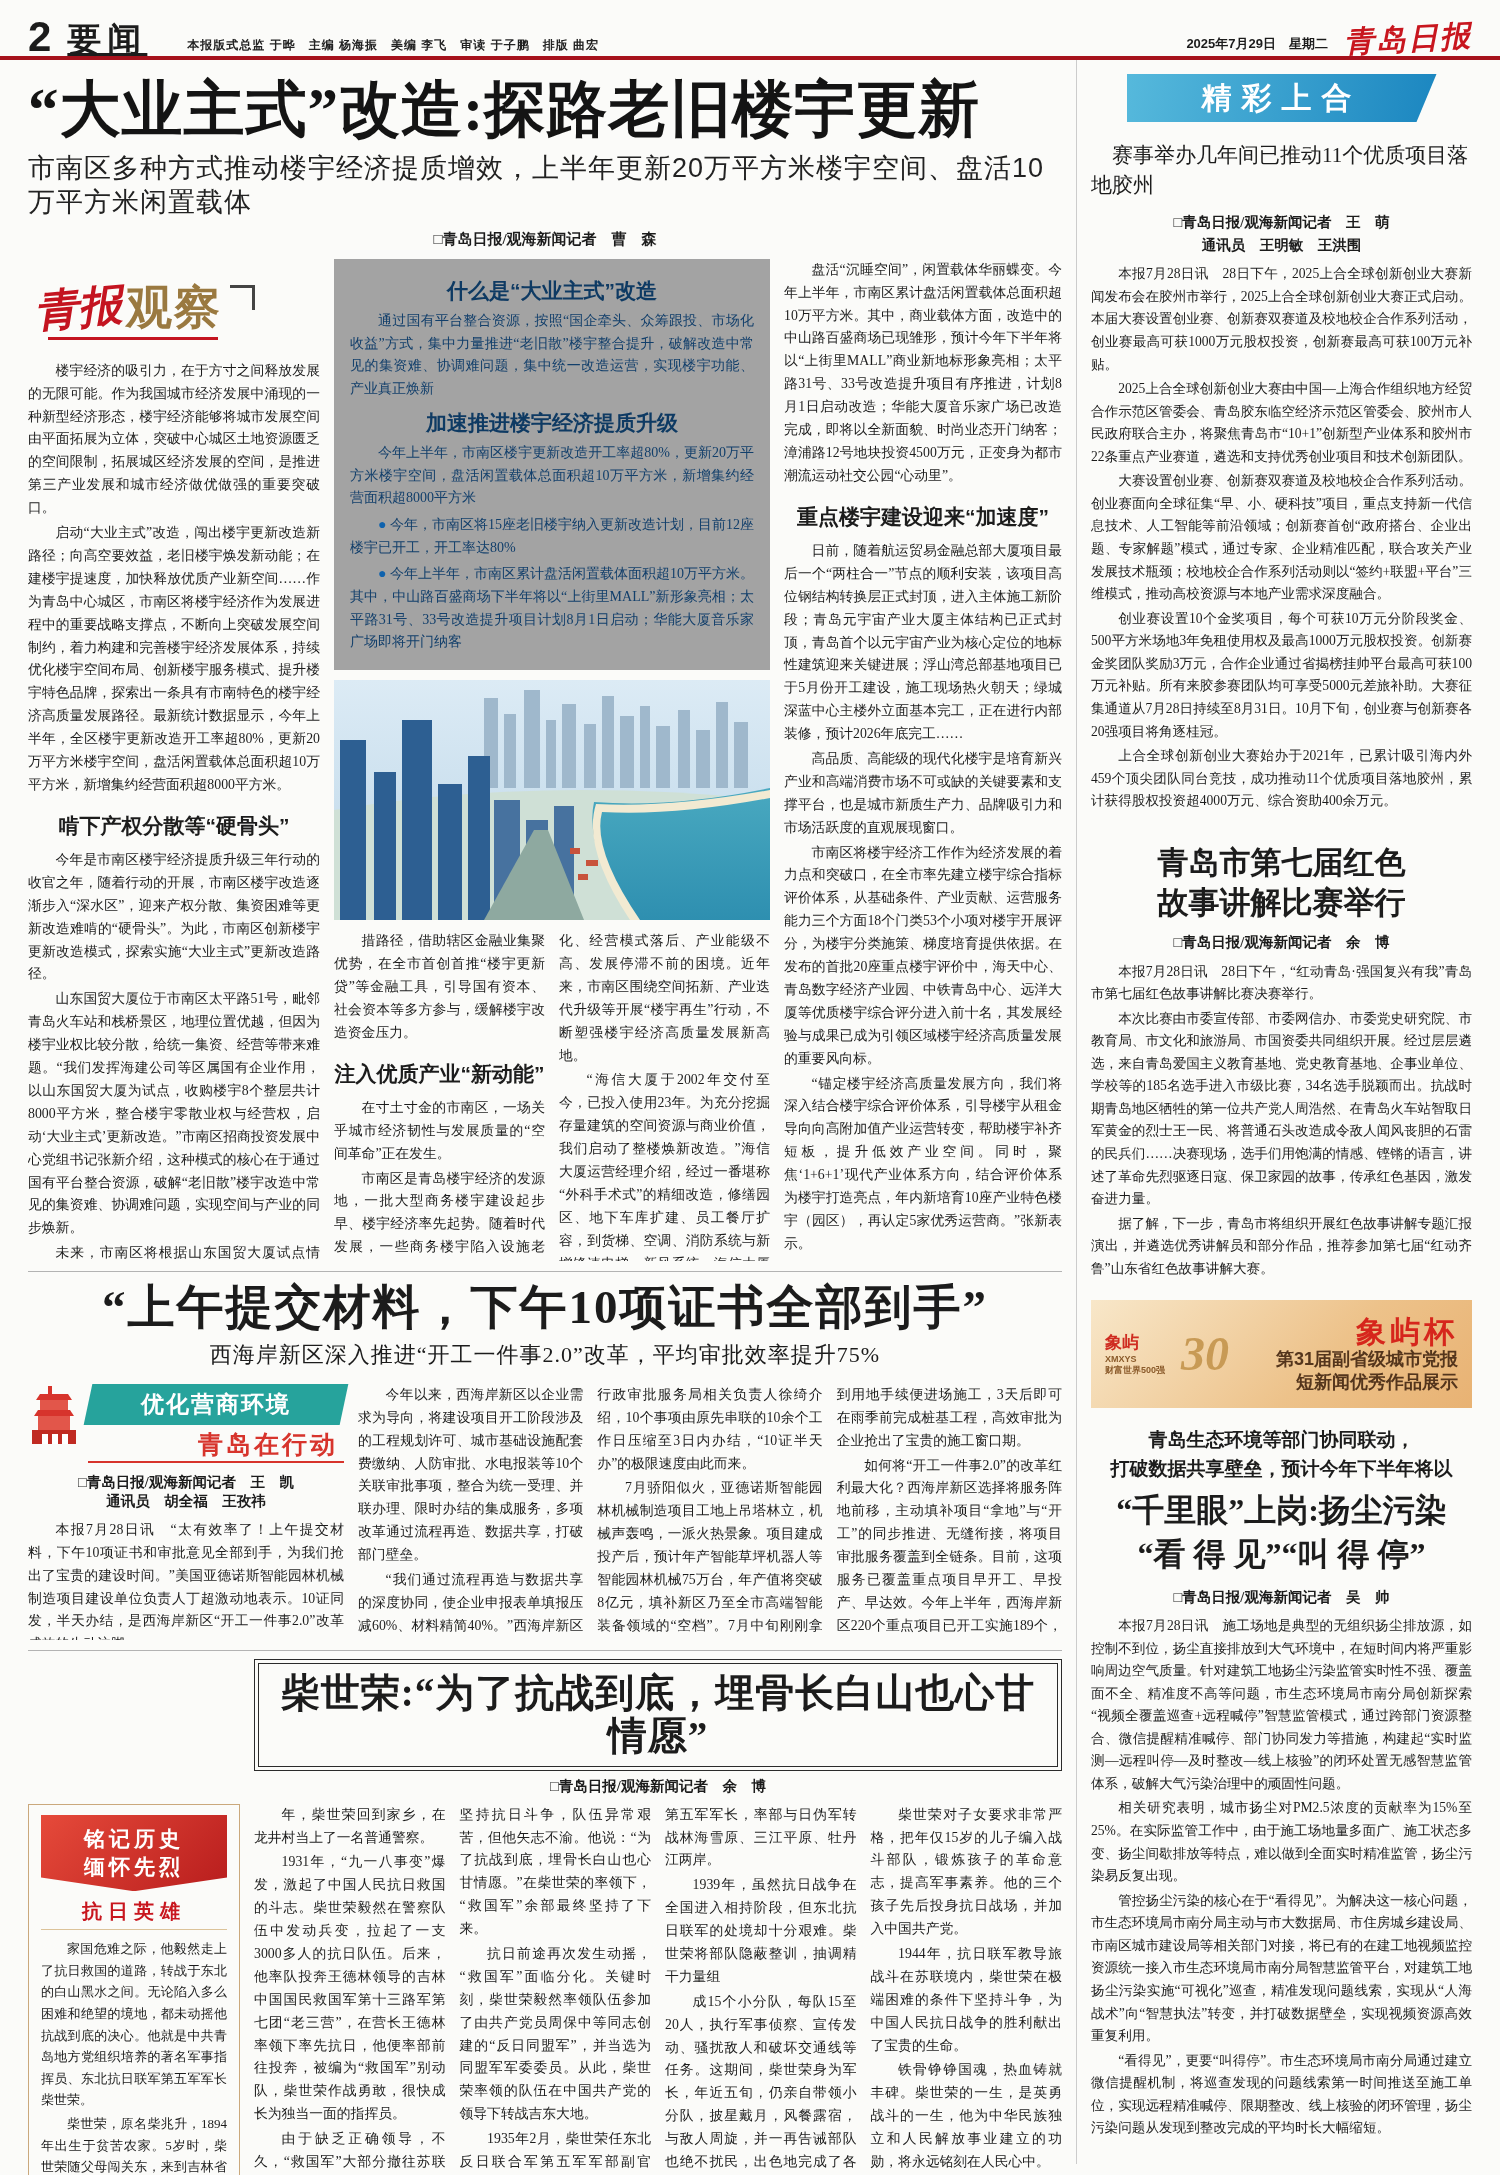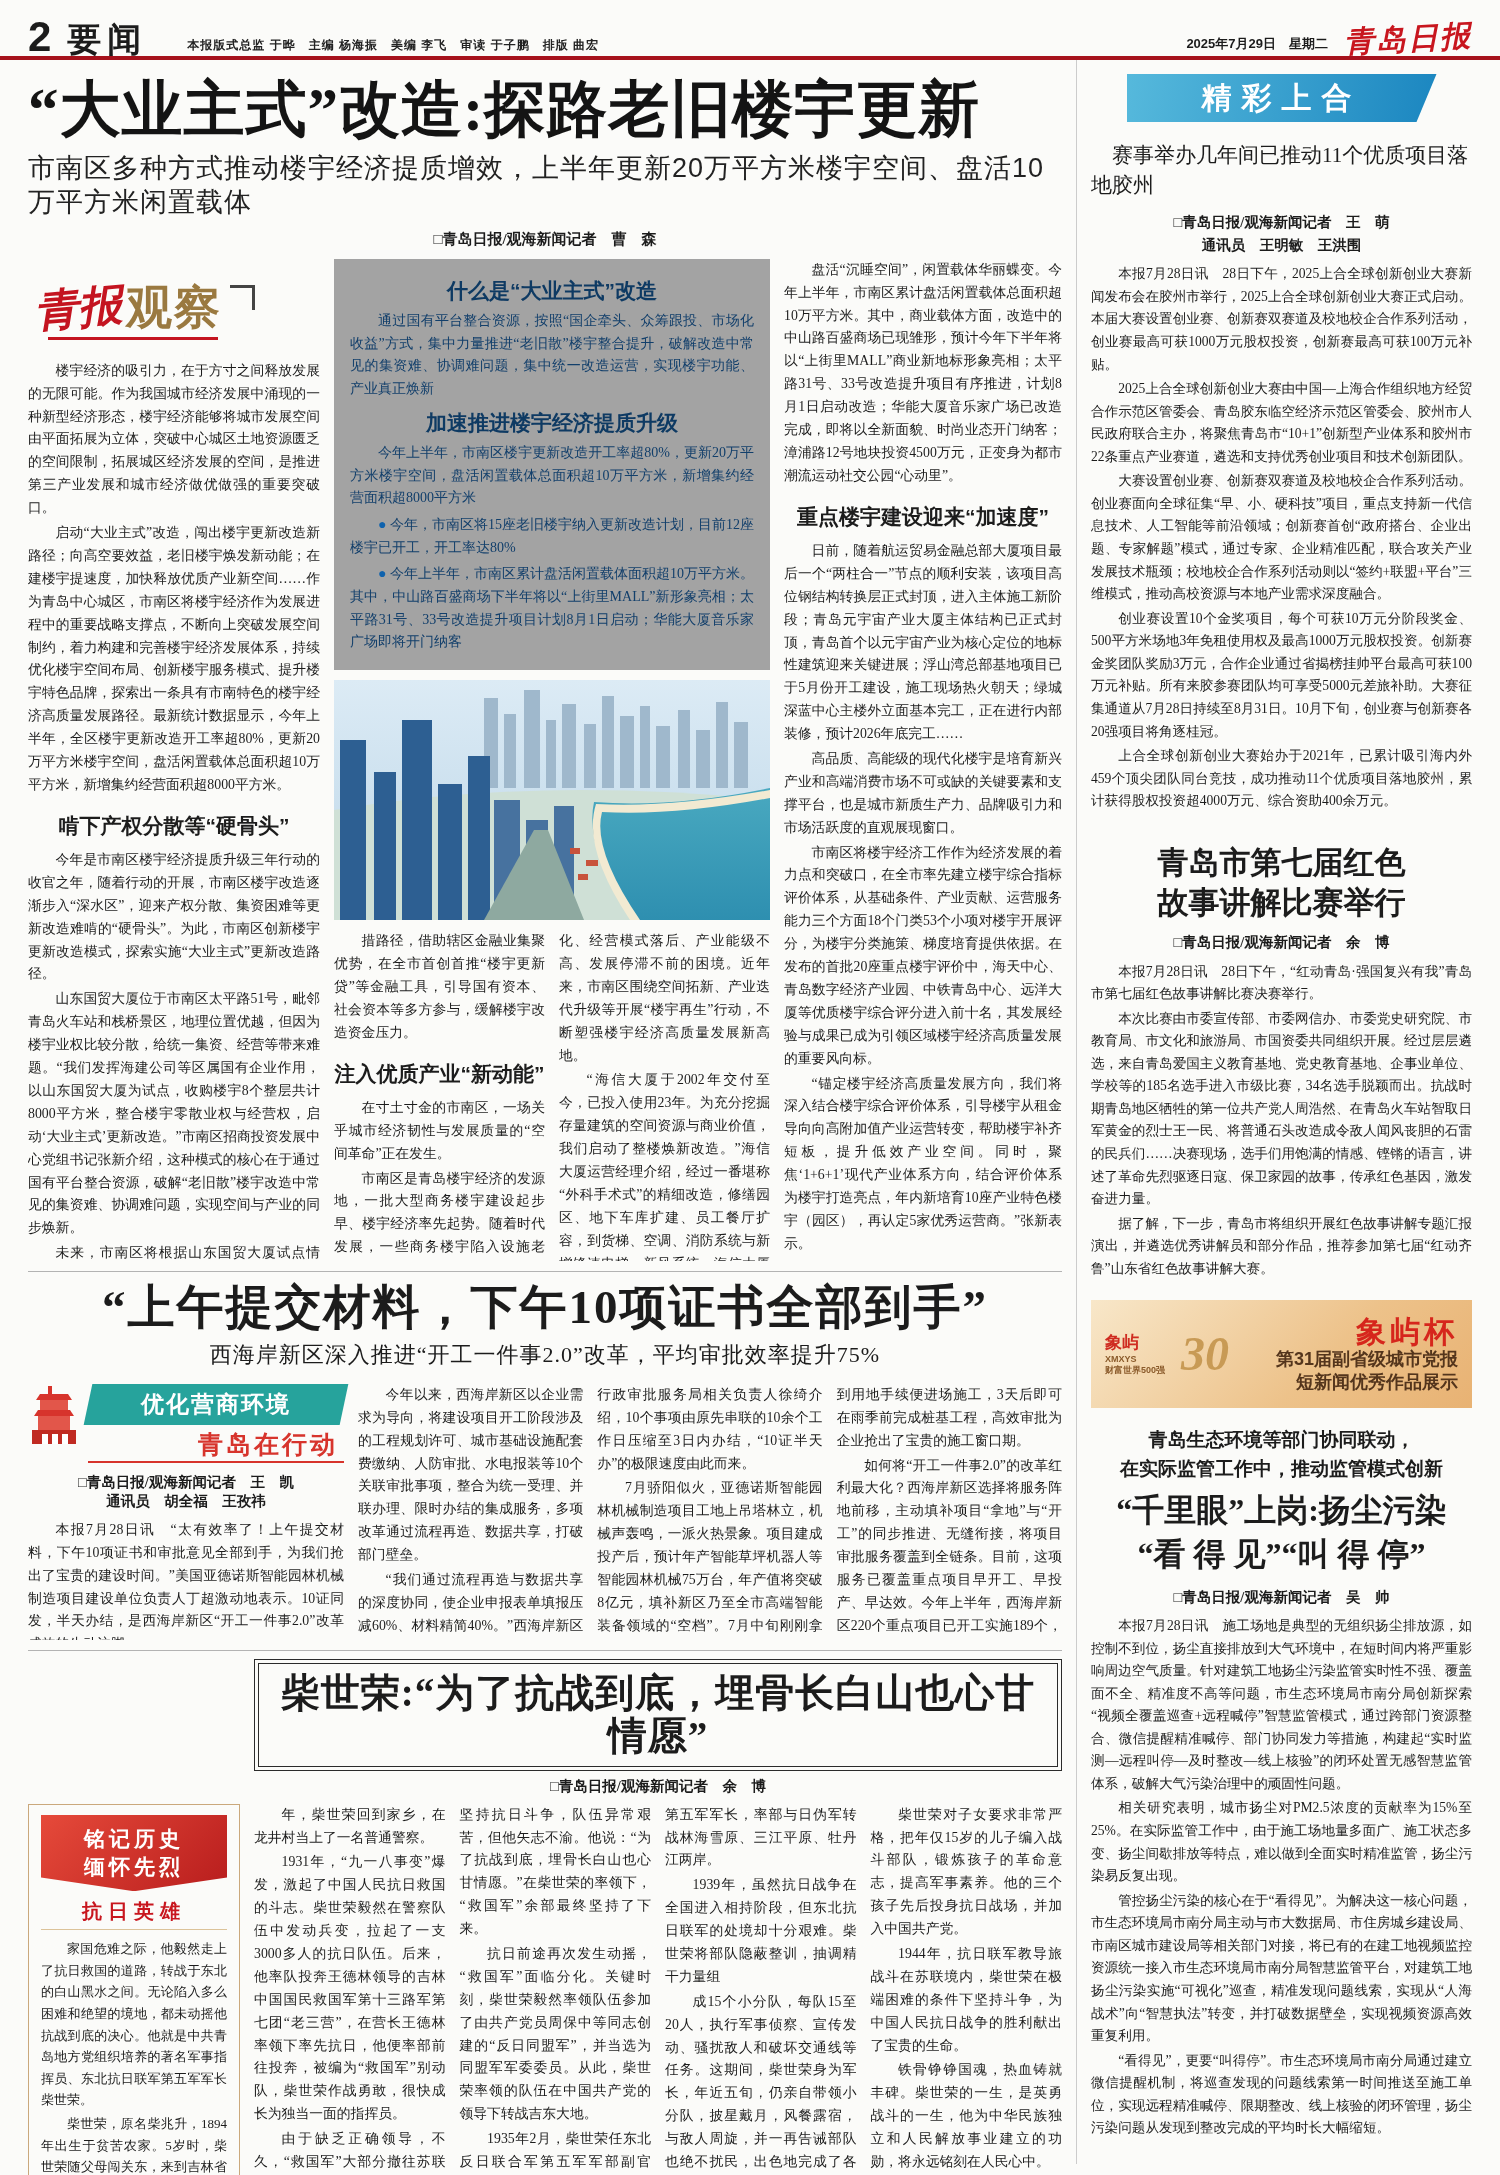--- a/index.html
+++ b/index.html
@@ -2,21 +2,21 @@
 <html lang="zh"><head>
 <meta charset="utf-8">
 <style>
   html,body{margin:0;padding:0;}
   body{width:1500px;height:2175px;background:#fbfbf9;color:#1c1c1c;
        font-family:"Liberation Serif","DejaVu Serif",serif;overflow:hidden;}
   
   .hdr{height:50px;padding:6px 28px 0;border-bottom:4px solid #a6121c;
        display:flex;align-items:flex-end;gap:16px;}
   .pg-num{font:900 42px/0.9 "Liberation Sans",sans-serif;}
-  .pg-sec{font:900 34px/1 "Liberation Sans",sans-serif;letter-spacing:6px;}
+  .pg-sec{font:900 34px/1 "Liberation Sans",sans-serif;letter-spacing:6px;text-decoration:underline;}
   .staff{font:700 12px/1 "Liberation Sans",sans-serif;color:#222;margin:0 0 5px 24px;letter-spacing:1px;}
   .hdr-sp{flex:1;}
   .pg-date{font:700 13px/1 "Liberation Sans",sans-serif;margin-bottom:6px;}
   .masthead{color:#c8161e;font:italic 900 30px/1 "Liberation Serif",serif;
             transform:rotate(-3deg);letter-spacing:2px;margin-bottom:2px;}
   
   .page{display:flex;padding:0 28px;gap:14px;}
   .main{width:1034px;}
   .side{flex:1;border-left:1px solid #ccc;padding-left:14px;height:2104px;overflow:hidden;}
   
@@ -338,21 +338,21 @@
       <div class="xy-sub">
             <div>第31届副省级城市党报</div>
             <div>短新闻优秀作品展示</div>
           </div>
     </div>
   </div>
 
   <div>
     <div class="s-kick">
           <div>青岛生态环境等部门协同联动，</div>
-          <div>在实际监管工作中，推动监管模式创新</div>
+          <div>打破数据共享壁垒，预计今年下半年将以</div>
         </div>
     <div class="s-h1b">
           <div>“千里眼”上岗:扬尘污染</div>
           <div>“看 得 见”“叫 得 停”</div>
         </div>
     <div class="s-by">□青岛日报/观海新闻记者　吴　帅</div>
     <div>
           <p class="tx">本报7月28日讯　施工场地是典型的无组织扬尘排放源，如控制不到位，扬尘直接排放到大气环境中，在短时间内将严重影响周边空气质量。针对建筑工地扬尘污染监管实时性不强、覆盖面不全、精准度不高等问题，市生态环境局市南分局创新探索“视频全覆盖巡查+远程喊停”智慧监管模式，通过跨部门资源整合、微信提醒精准喊停、部门协同发力等措施，构建起“实时监测—远程叫停—及时整改—线上核验”的闭环处置无感智慧监管体系，破解大气污染治理中的顽固性问题。</p>
           <p class="tx">相关研究表明，城市扬尘对PM2.5浓度的贡献率为15%至25%。在实际监管工作中，由于施工场地量多面广、施工状态多变、扬尘间歇排放等特点，难以做到全面实时精准监管，扬尘污染易反复出现。</p>
           <p class="tx">管控扬尘污染的核心在于“看得见”。为解决这一核心问题，市生态环境局市南分局主动与市大数据局、市住房城乡建设局、市南区城市建设局等相关部门对接，将已有的在建工地视频监控资源统一接入市生态环境局市南分局智慧监管平台，对建筑工地扬尘污染实施“可视化”巡查，精准发现问题线索，实现从“人海战术”向“智慧执法”转变，并打破数据壁垒，实现视频资源高效重复利用。</p>

